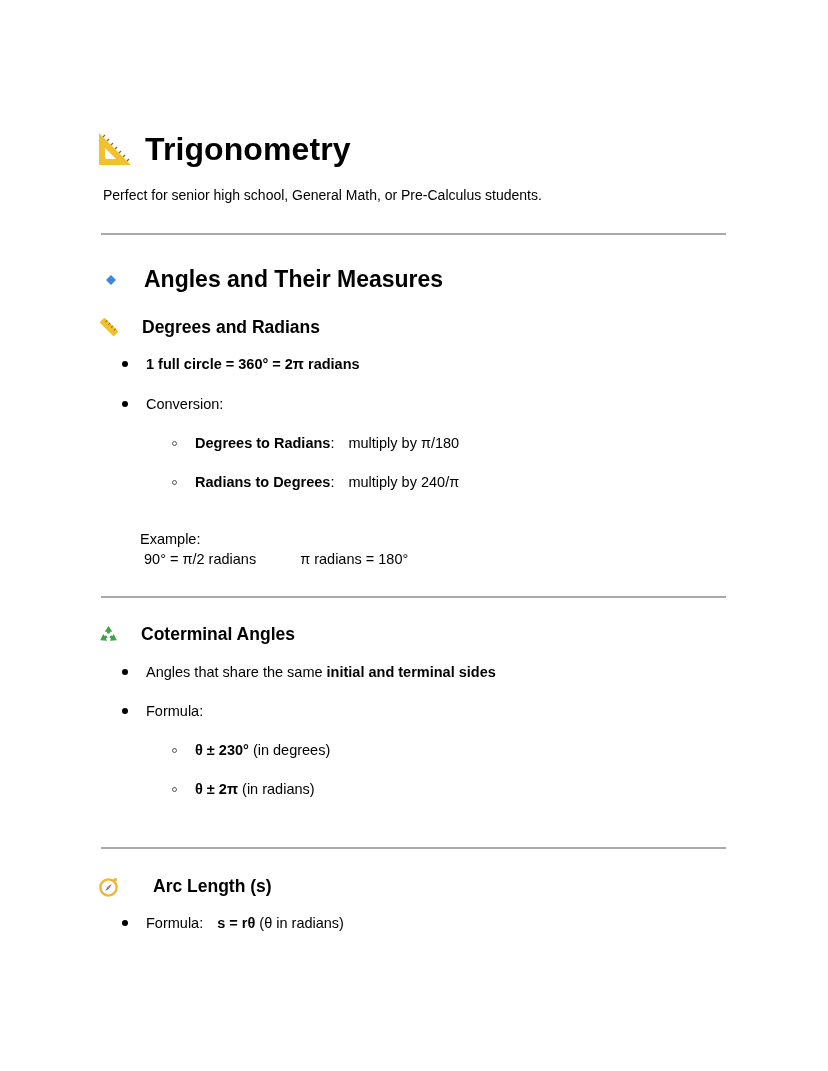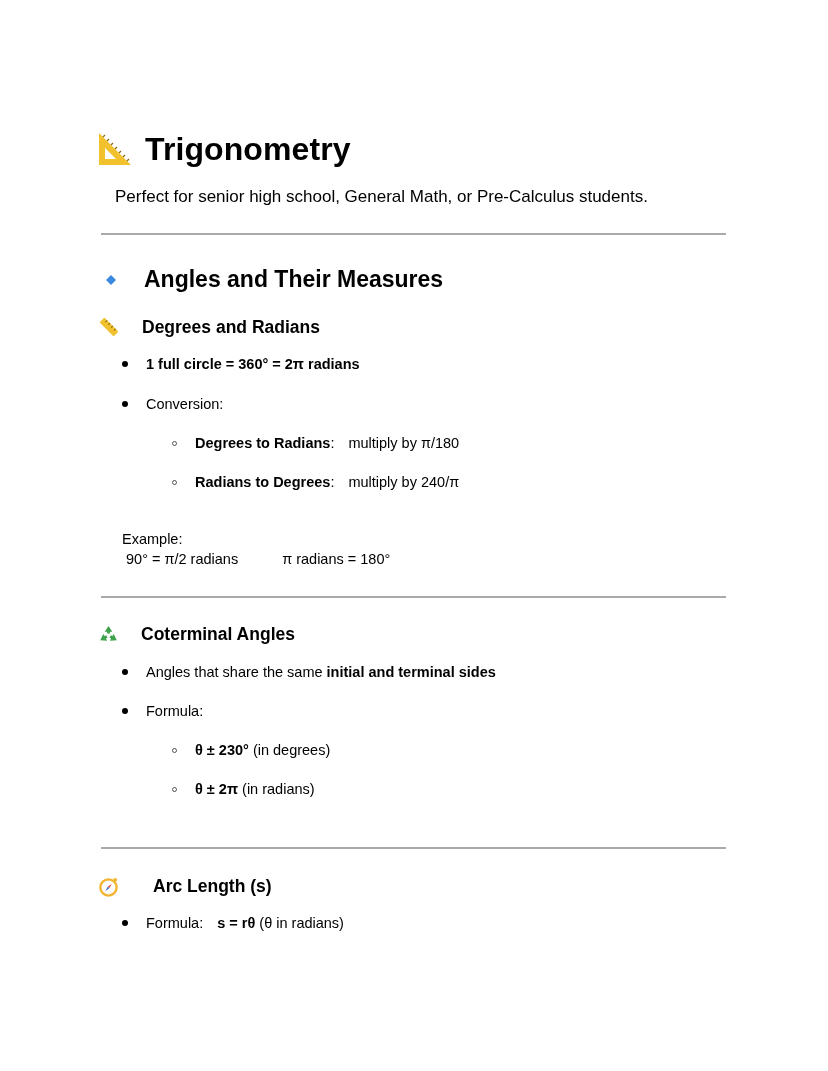--- a/index.html
+++ b/index.html
@@ -3,36 +3,36 @@
   <meta charset="utf-8">
   <style>
     html, body { margin: 0; padding: 0; background: #ffffff; }
     body {
       width: 828px; height: 1071px; position: relative; overflow: hidden;
       font-family: "Liberation Sans", sans-serif; color: #000000;
     }
     .abs { position: absolute; }
     .title-row { left: 97px; top: 128px; height: 42px; display: flex; align-items: center; }
     .title-text { font-size: 32px; font-weight: bold; margin-left: 12px; letter-spacing: 0.1px; }
-    .subtitle { left: 115px; top: 187px; font-size: 17px; }
+    .subtitle { left: 103px; top: 187px; font-size: 14px; }
     .divider { left: 101px; width: 625px; height: 0; border-top: 2px solid #a9a9a9; }
     .h2-row { left: 104px; top: 266px; display: flex; align-items: center; }
     .h2-text { font-size: 23px; font-weight: bold; margin-left: 26px; }
     .h3-row { left: 98px; display: flex; align-items: center; height: 24px; }
     .h3-text { font-size: 17.5px; font-weight: bold; margin-left: 22px; }
     .li { font-size: 14.5px; display: flex; align-items: center; height: 20px; }
     .bullet-disc { position: absolute; left: 0; width: 6px; height: 6px; border-radius: 50%; background: #000; }
     .bullet-circle { position: absolute; left: 0; width: 5px; height: 5px; border-radius: 50%; border: 1px solid #555; box-sizing: border-box; }
     .lvl1 { left: 122px; padding-left: 24px; }
     .lvl1 .bullet-disc { top: 7px; }
     .lvl2 { left: 172px; padding-left: 23px; }
     .lvl2 .bullet-circle { top: 8px; }
     b { font-weight: bold; }
     .gap { display: inline-block; width: 14px; }
-    .example { left: 122px; top: 529px; font-size: 14.5px; line-height: 20px; }
+    .example { left: 140px; top: 529px; font-size: 14.5px; line-height: 20px; }
     .ex-line2 { padding-left: 4px; }
     .ex-gap { display: inline-block; width: 44px; }
     svg { display: block; }
   </style>
 </head>
 <body>
 
 <div class="abs title-row">
   <span>
     <svg width="36" height="36" viewBox="0 0 36 36">

